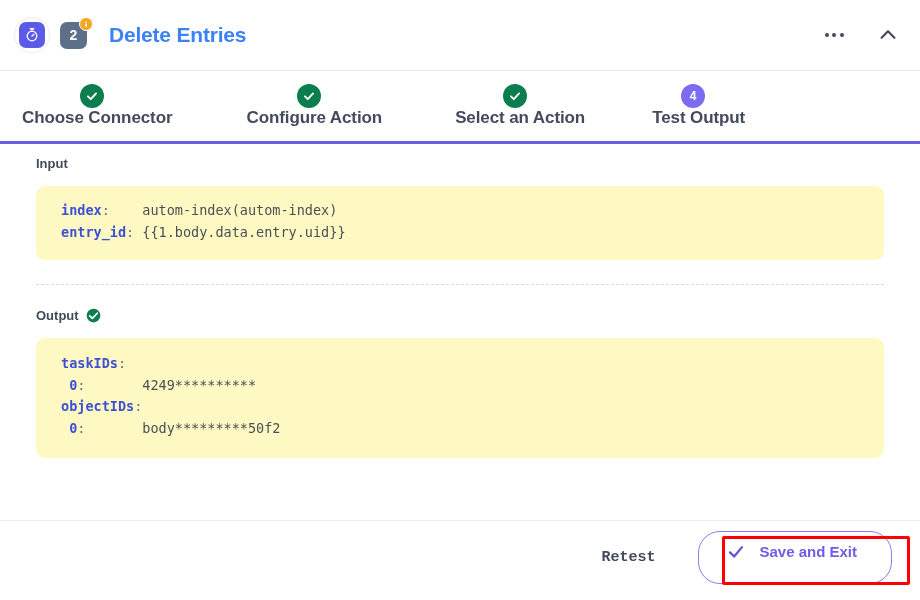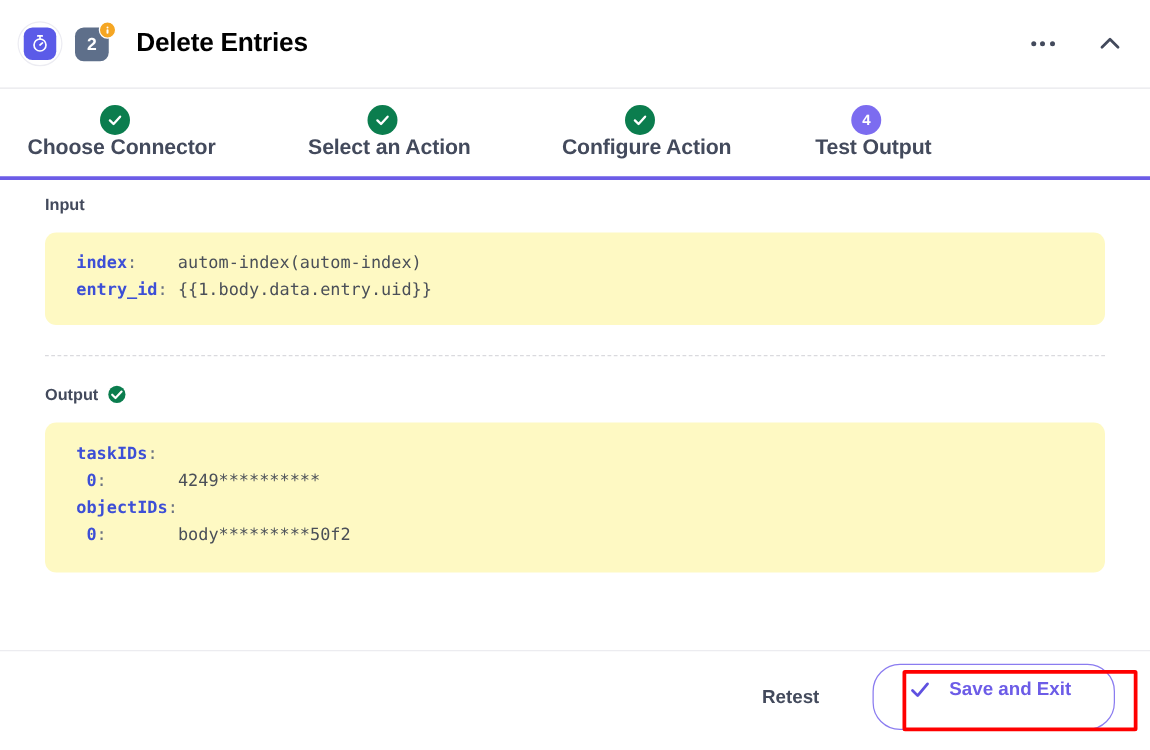--- a/index.html
+++ b/index.html
@@ -65,21 +65,21 @@
     border-radius: 50%;
     background: #F5A623;
     border: 1.5px solid #ffffff;
     display: flex; align-items: center; justify-content: center;
   }
   .step-chip-badge svg { display: block; }
 
   .header-title {
     font-size: 21px;
     font-weight: 700;
-    color: #000000;
+    color: #3b82f6;
     letter-spacing: -0.2px;
     margin-left: 4px;
   }
 
   .header-actions {
     margin-left: auto;
     display: flex;
     align-items: center;
     gap: 26px;
   }
@@ -193,21 +193,21 @@
   }
   .btn-retest {
     font-size: 15px;
     font-weight: 700;
     color: #434A5C;
     background: none;
     border: none;
     cursor: pointer;
     padding: 8px 10px;
     margin-right: 33px;
-    font-family: Liberation Sans, sans-serif;
+    font-family: Liberation Mono, monospace;
   }
   .btn-save {
     display: flex;
     align-items: center;
     gap: 14px;
     border: 1.5px solid #8b7cf0;
     border-radius: 22px;
     background: #ffffff;
     color: #6C5CE7;
     font-size: 15px;
@@ -286,30 +286,30 @@
       </div>
       <div class="step-label">Choose Connector</div>
     </div>
 
     <div class="step">
       <div class="step-badge done">
         <svg width="14" height="14" viewBox="0 0 24 24" fill="none" stroke="#ffffff" stroke-width="3.2" stroke-linecap="round" stroke-linejoin="round">
           <polyline points="5 12.5 10 17.5 19 7.5"></polyline>
         </svg>
       </div>
-      <div class="step-label">Select an Action</div>
+      <div class="step-label">Configure Action</div>
     </div>
 
     <div class="step">
       <div class="step-badge done">
         <svg width="14" height="14" viewBox="0 0 24 24" fill="none" stroke="#ffffff" stroke-width="3.2" stroke-linecap="round" stroke-linejoin="round">
           <polyline points="5 12.5 10 17.5 19 7.5"></polyline>
         </svg>
       </div>
-      <div class="step-label">Configure Action</div>
+      <div class="step-label">Select an Action</div>
     </div>
 
     <div class="step">
       <div class="step-badge current">4</div>
       <div class="step-label">Test Output</div>
     </div>
   </div>
 
   <div class="body">
 

